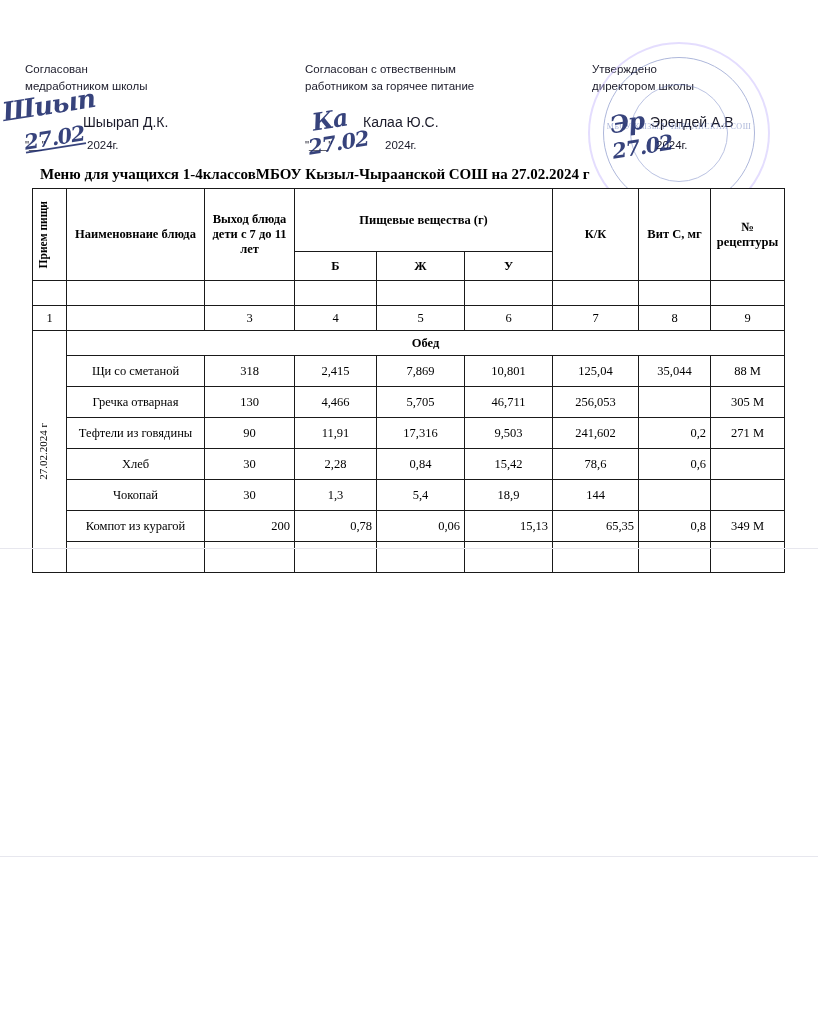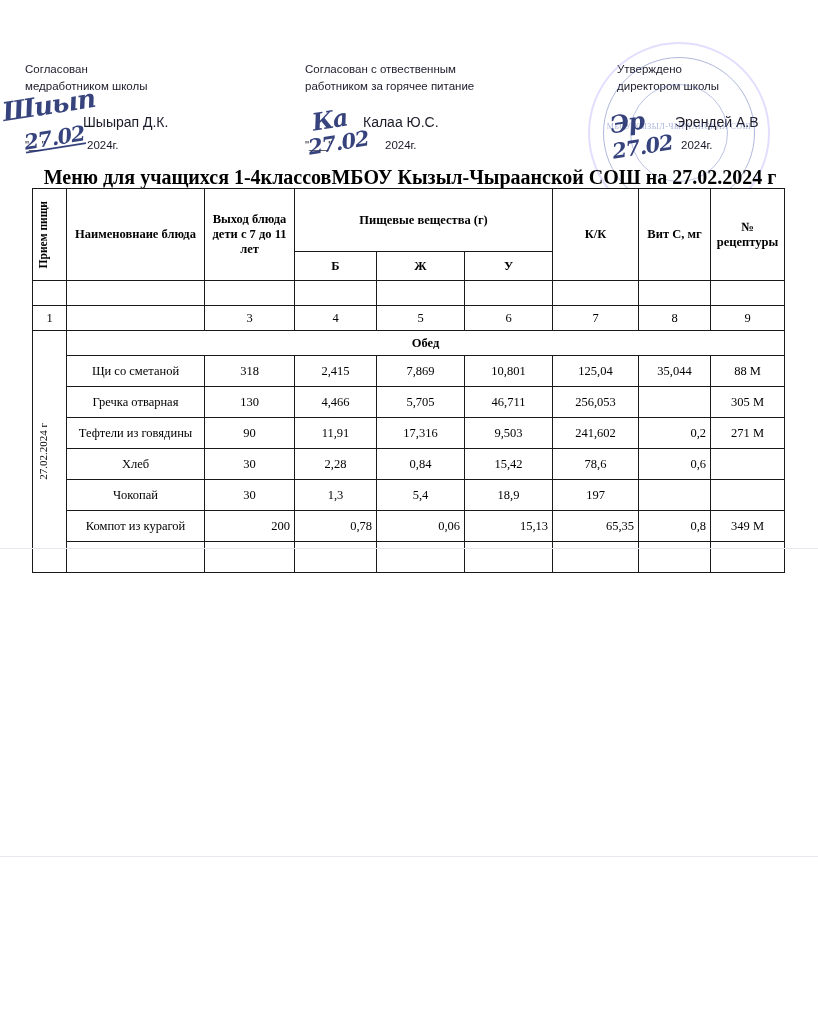--- a/index.html
+++ b/index.html
@@ -32,21 +32,21 @@
     height: 110px;
   }
   .appr-block {
     position: absolute;
     font-size: 11.5px;
     line-height: 1.5;
     color: #1b1b2a;
   }
   .appr-1 { left: 25px; top: 5px; }
   .appr-2 { left: 305px; top: 5px; }
-  .appr-3 { left: 617px; top: 5px; }
+  .appr-3 { left: 592px; top: 5px; }
 
   .appr-line2 { }
   .sig-row {
     margin-top: 14px;
     position: relative;
     height: 18px;
   }
   .sig-name {
     position: absolute;
     left: 58px;
@@ -134,24 +134,23 @@
     letter-spacing: 0.5px;
     font-family: "Liberation Serif", serif;
   }
 
   
   .doc-title {
     position: absolute;
     top: 166px;
     left: 40px;
     width: 740px;
-    text-align: center;
     font-family: "Liberation Serif", serif;
     font-weight: bold;
-    font-size: 20px;
+    font-size: 15px;
     color: #000;
   }
 
   
   .menu-table-wrap {
     position: absolute;
     top: 188px;
     left: 32px;
     width: 752px;
   }
@@ -393,21 +392,21 @@
           <td class="num-r">0,6</td>
           <td class="num-c"></td>
         </tr>
 
         <tr class="row-dish">
           <td class="dish-name">Чокопай</td>
           <td class="num-c">30</td>
           <td class="num-c">1,3</td>
           <td class="num-c">5,4</td>
           <td class="num-c">18,9</td>
-          <td class="num-c">197</td>
+          <td class="num-c">144</td>
           <td class="num-c"></td>
           <td class="num-c"></td>
         </tr>
 
         <tr class="row-dish">
           <td class="dish-name">Компот из курагой</td>
           <td class="num-r">200</td>
           <td class="num-r">0,78</td>
           <td class="num-r">0,06</td>
           <td class="num-r">15,13</td>

